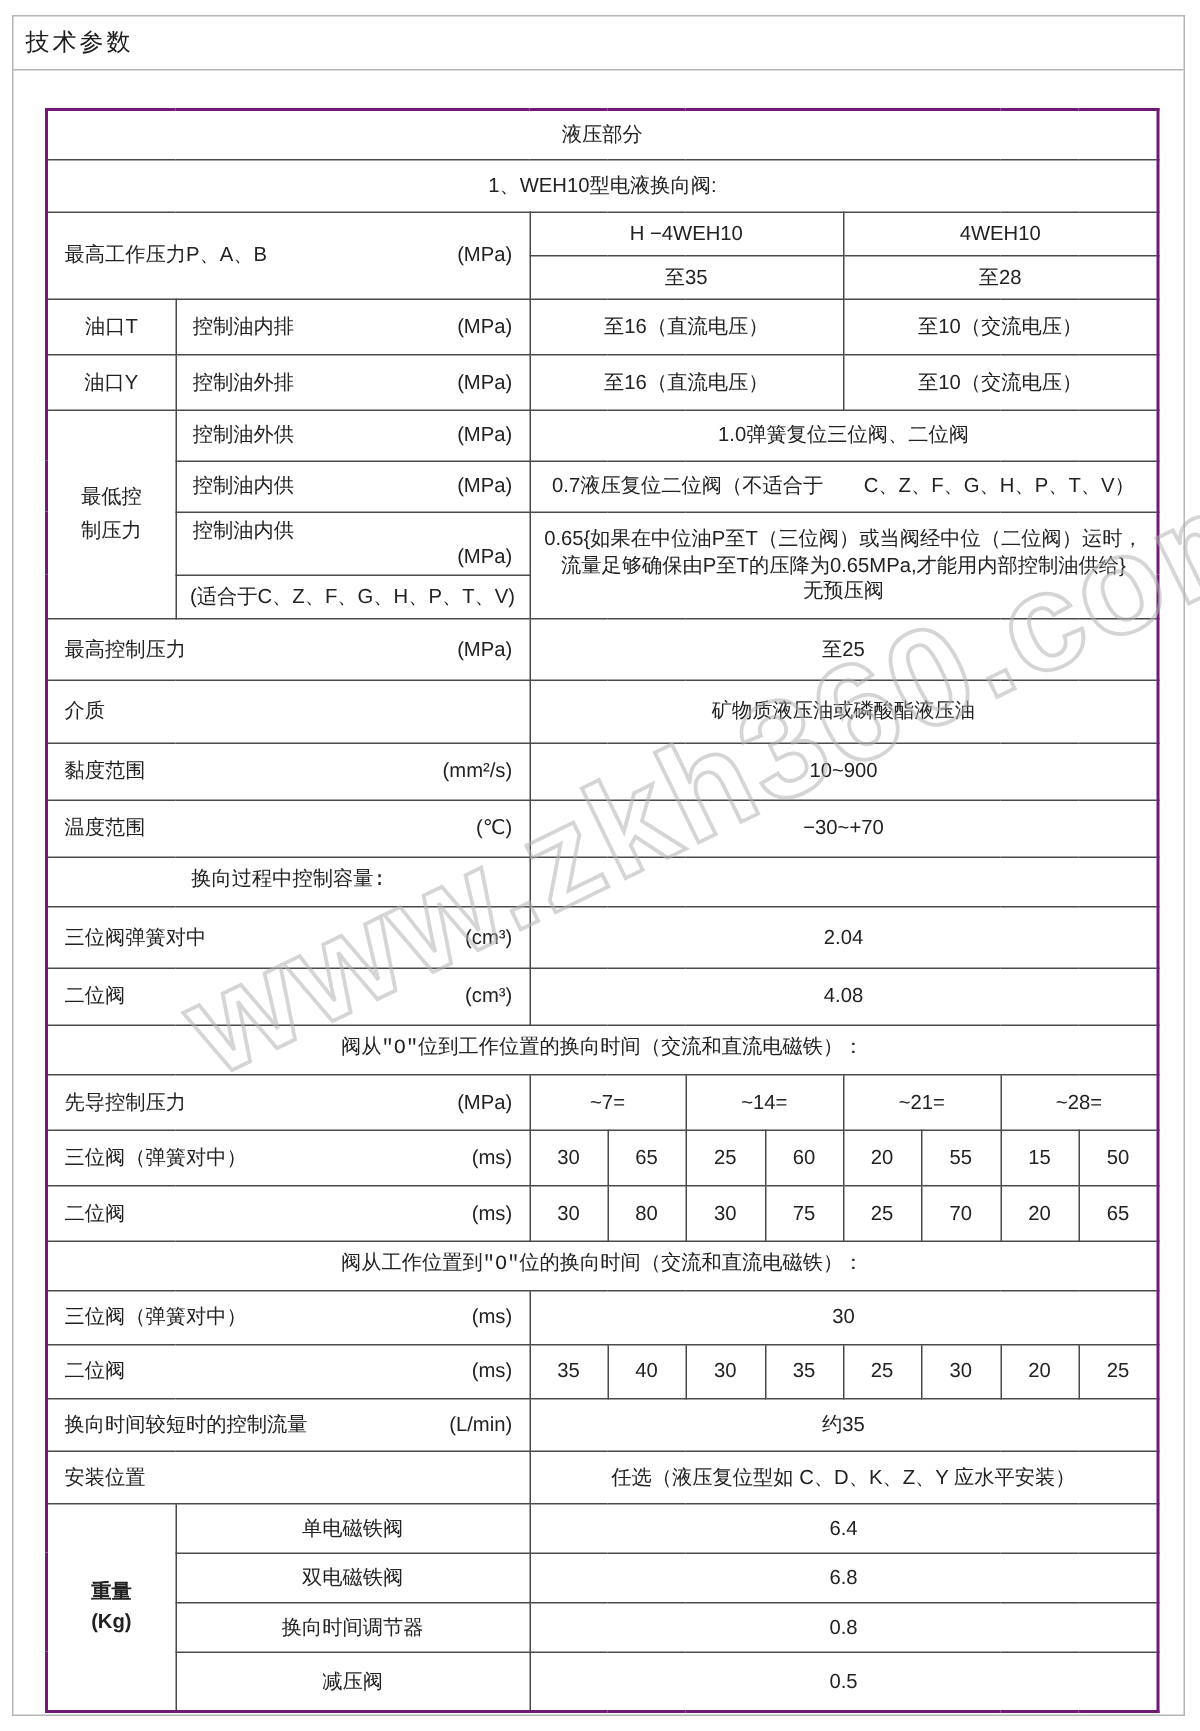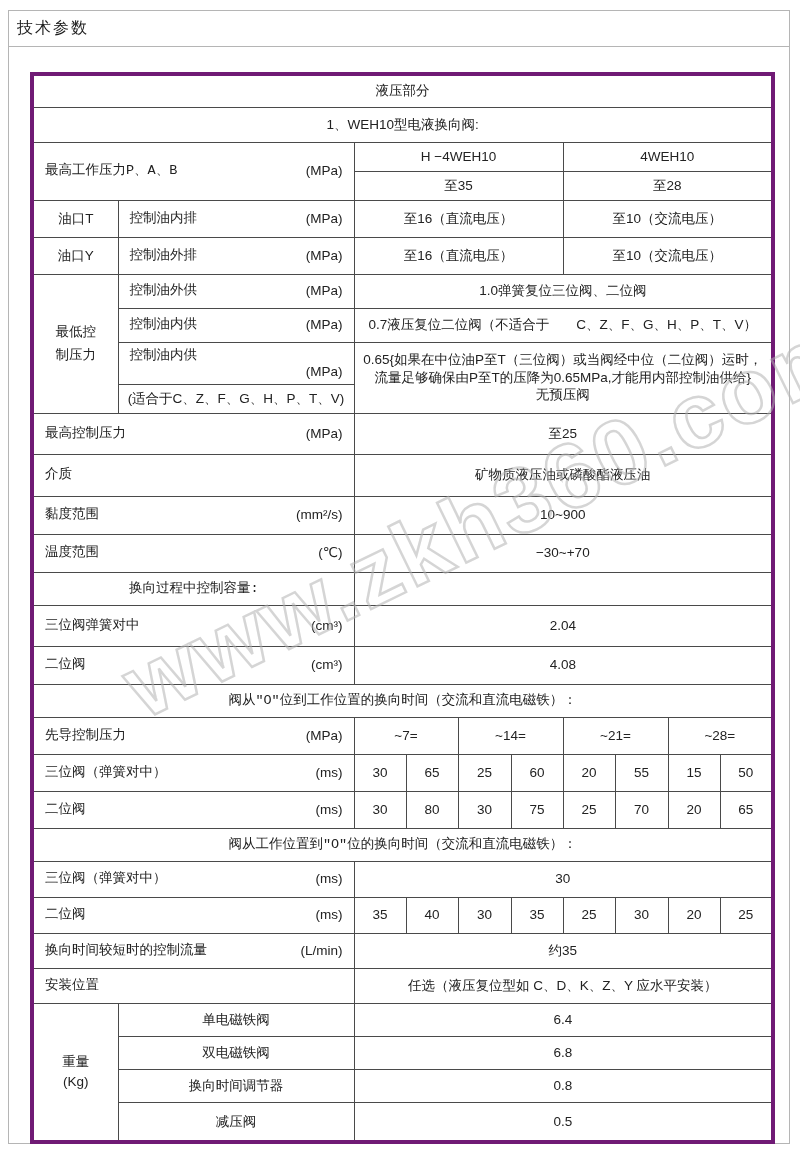--- a/index.html
+++ b/index.html
@@ -14,47 +14,47 @@
   }
   .header-band {
     height:36px; border-bottom:1px solid #b5b5b5;
     display:flex; align-items:center; padding-left:8px; box-sizing:border-box;text-align:right;
   }
   .page-title { font-size:16px; color:#1c1c1c; letter-spacing:2px; }
 
   .table-wrap { position:absolute; left:30px; top:72px; z-index:1; }
   table.spec {
     border-collapse:collapse; table-layout:fixed; width:741px;
-    border:4px solid #701a75;
+    border:2px solid #701a75;
   }
   table.spec td {
     border:1px solid #4a4a4a; font-size:13.5px; color:#222;
     text-align:center; vertical-align:middle; padding:1px 3px;
     overflow:hidden; box-sizing:border-box; line-height:1.3;
   }
   
   td.sect { text-align:left; padding-left:24px; font-size:14px; }
   td.sub  { text-align:left; padding-left:18px; font-size:13.5px; }
   td.hdr  { text-align:left; padding-left:10px; font-size:13.5px;font-family:Liberation Mono, monospace; }
   
   .lr { display:flex; justify-content:space-between; align-items:center; padding:0 8px; }
-  .lr .nm { text-align:left;font-family:Liberation Mono, monospace; }
+  .lr .nm { text-align:left; }
   .lr .un { text-align:right; white-space:nowrap; padding-left:4px; }
   .lr2 { padding:2px 8px; }
   .lr2 .nm { display:block; text-align:left; }
   .lr2 .un { display:block; text-align:right; }
   td.portcell { font-size:13.5px; }
   
   .wrapnarrow { display:inline-block; width:46px; line-height:1.7; font-size:13.5px; }
   
   td.vl { text-align:left; padding:1px 6px; }
   td.note65 { text-align:left; padding:2px 6px; font-size:12.3px; line-height:1.28; }
   .blkline { display:block; text-align:center; }
   
-  .blk { display:block; line-height:1.5; }
+  .blk { display:block; line-height:1.5;font-weight:bold; }
   td.wl { text-align:left; padding-left:38px; }
   td.notecell { font-size:12.8px; }
 
   
   .watermark {
     position:absolute; left:130px; top:645px; z-index:3;
     font-size:92px; font-weight:bold; letter-spacing:3px; line-height:1;
     color:transparent; -webkit-text-stroke:2.5px rgba(178,178,178,0.55);
     transform:rotate(-26deg); transform-origin:0 50%;
     white-space:nowrap; pointer-events:none; user-select:none;

